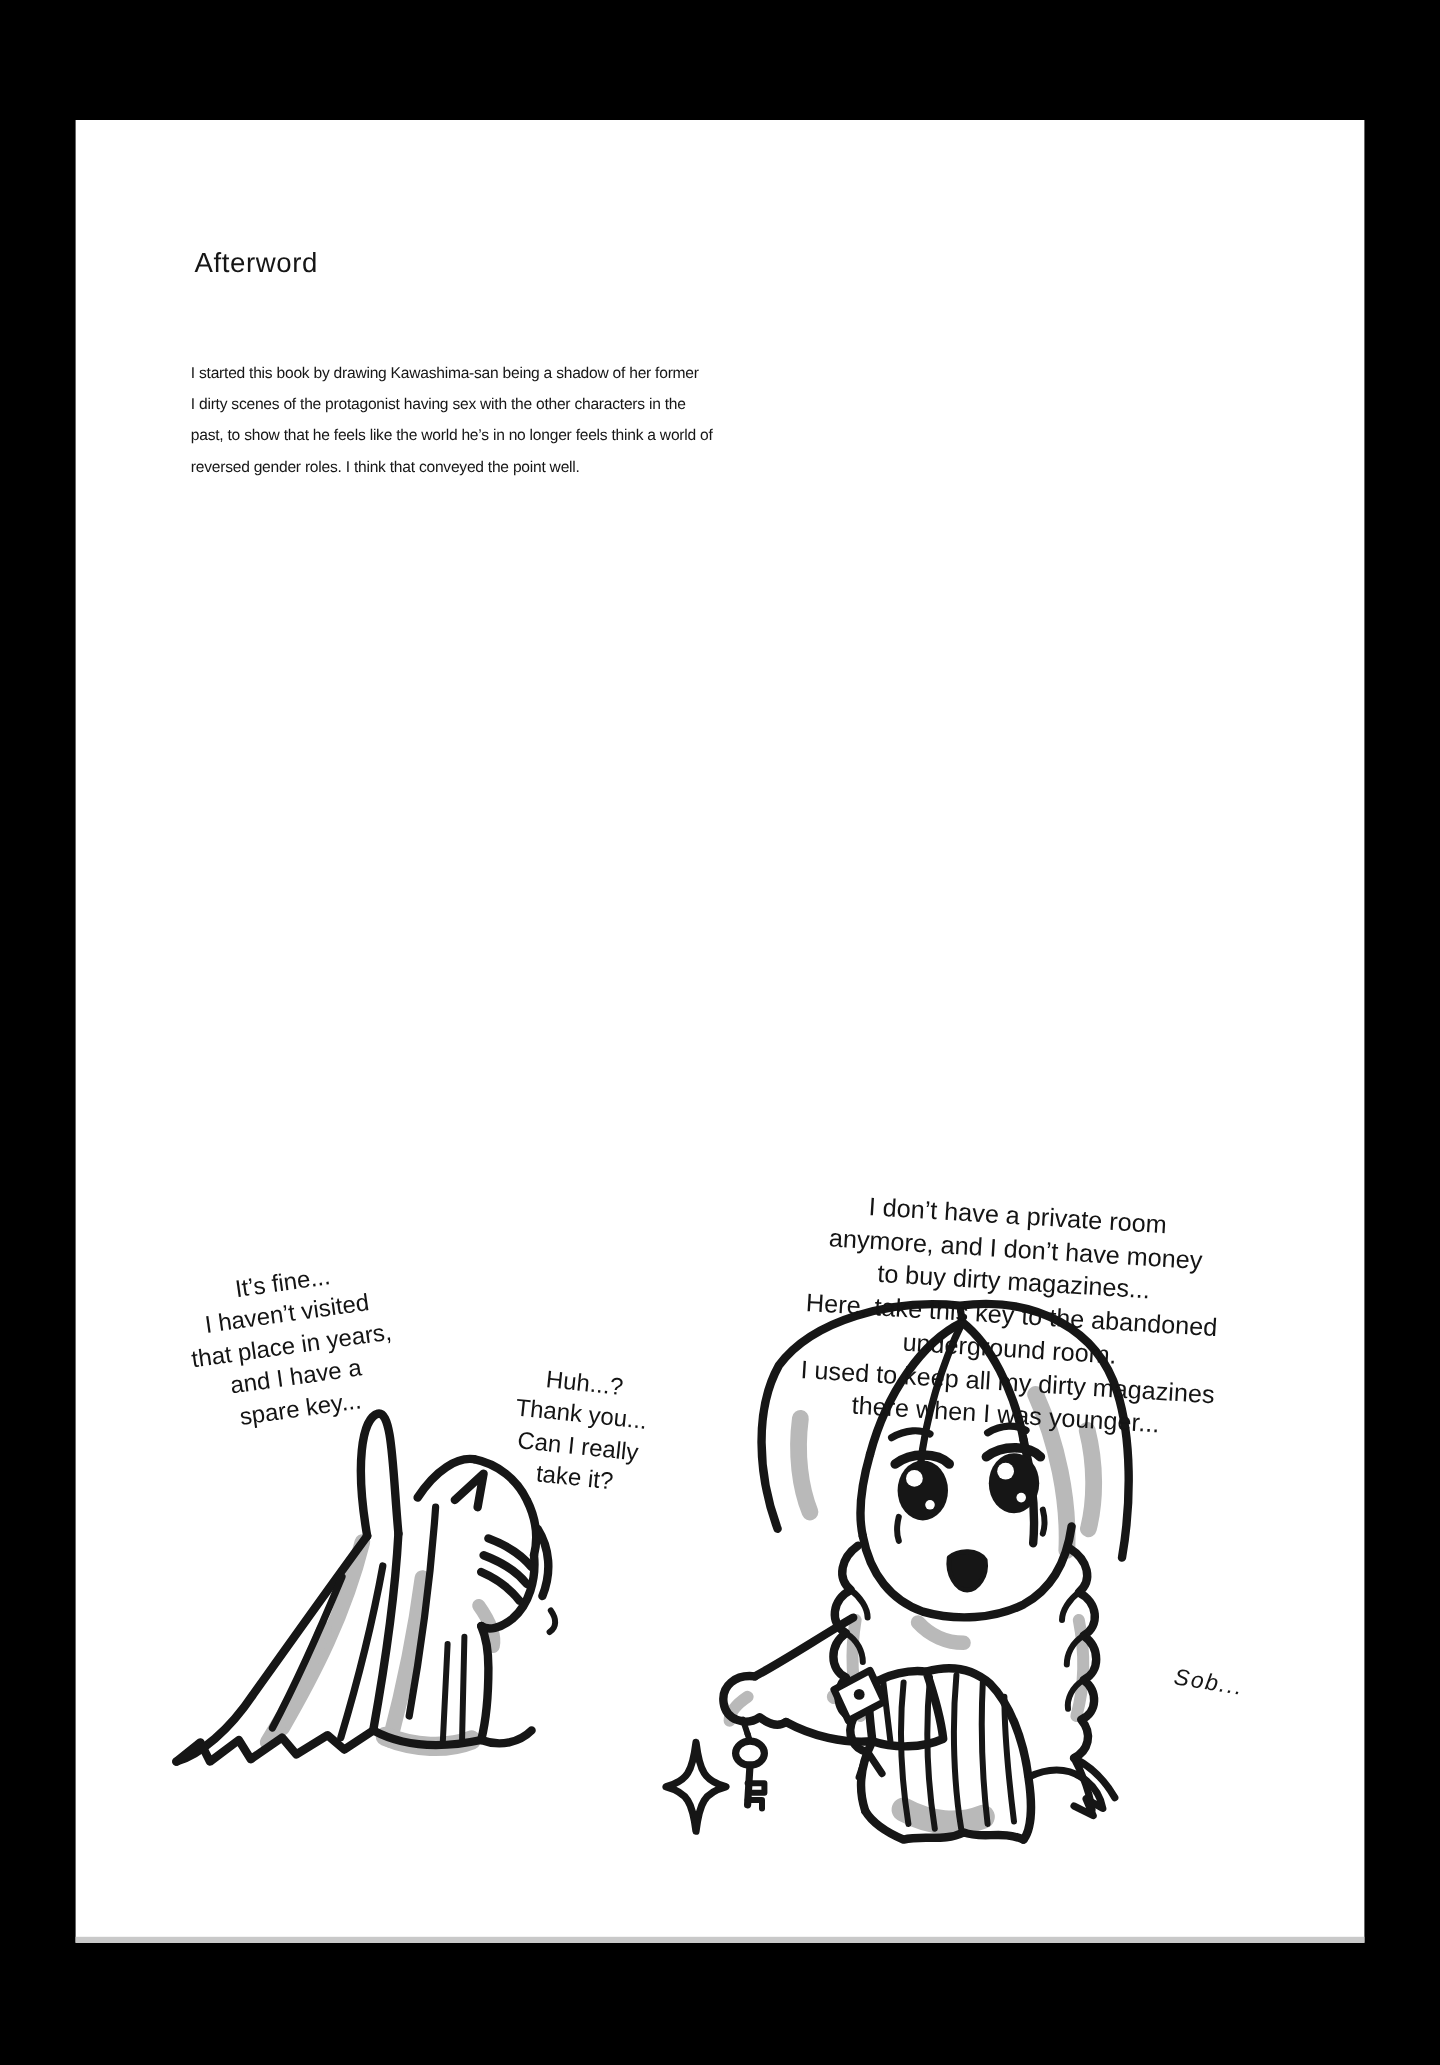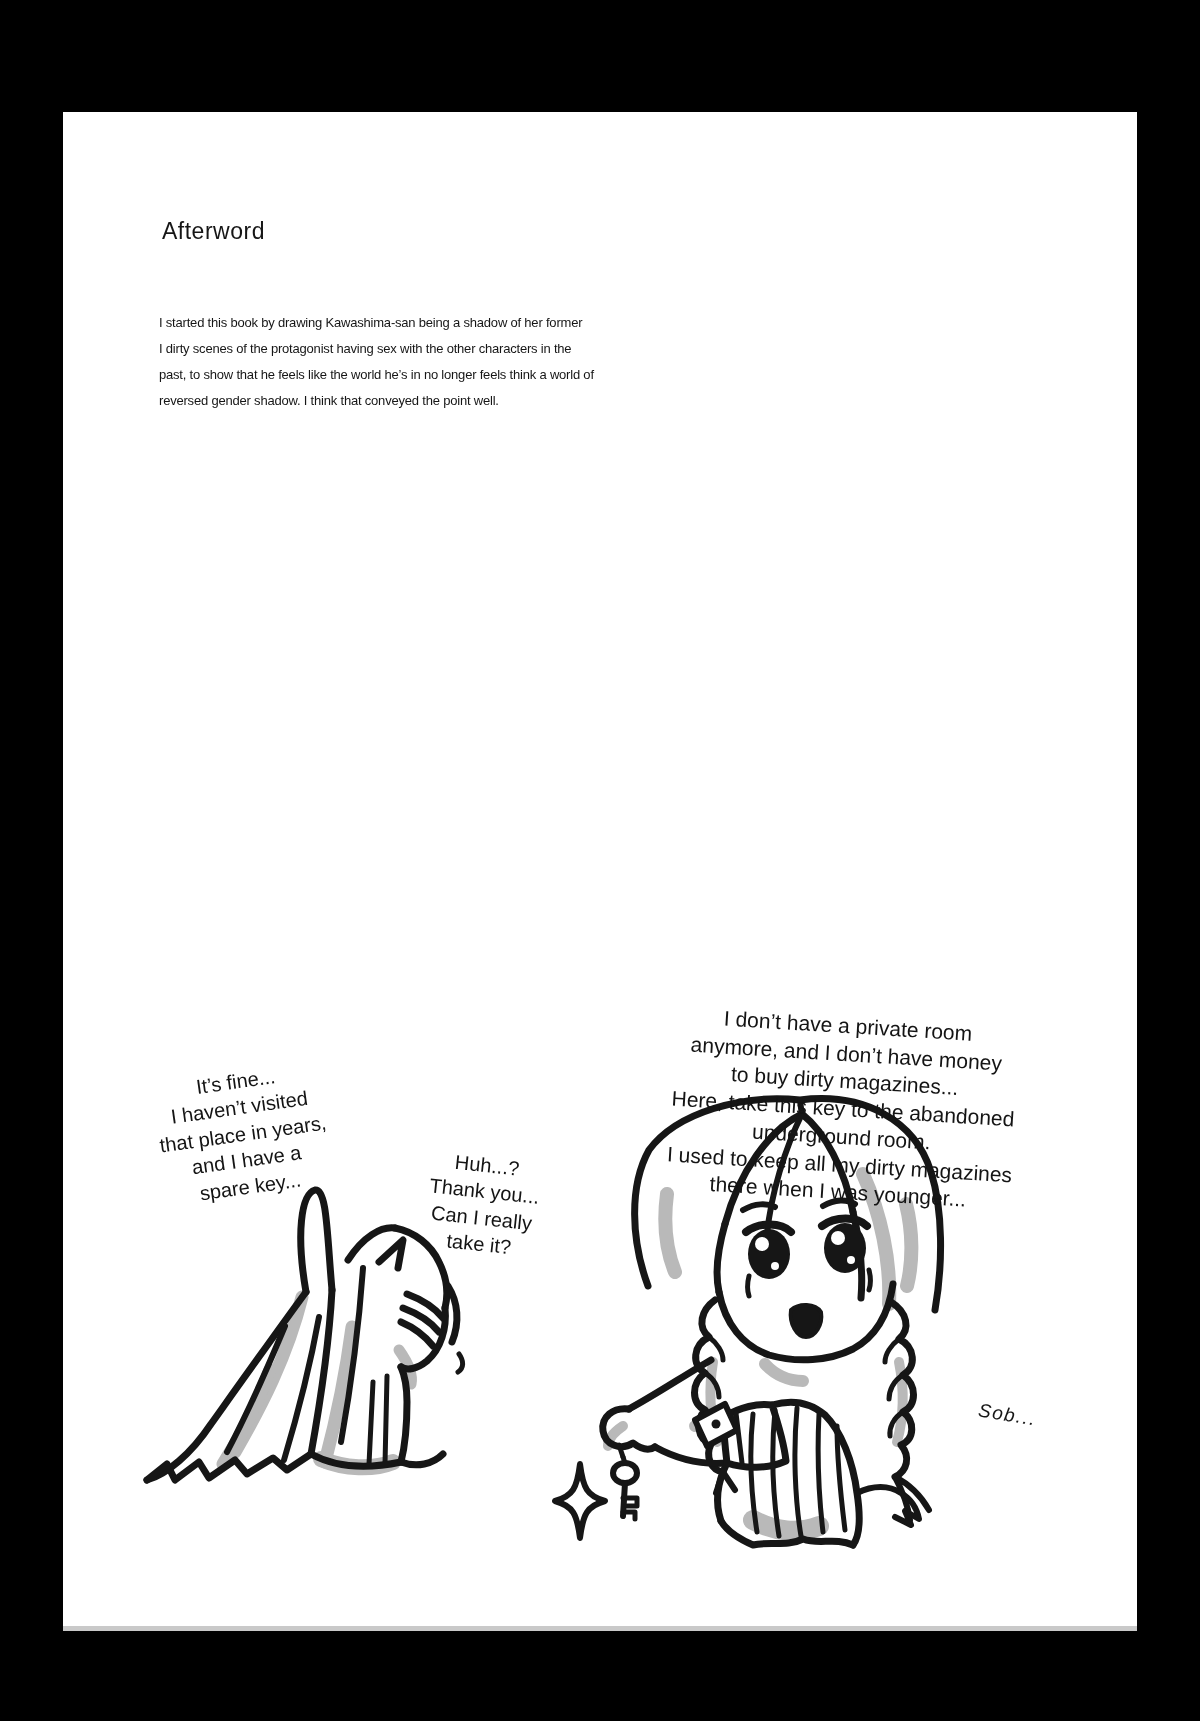--- a/index.html
+++ b/index.html
@@ -3,21 +3,20 @@
 <meta charset="utf-8">
 <style>
   html,body{margin:0;padding:0;background:#000;}
   .canvas{
     position:relative;width:1200px;height:1721px;background:#000;overflow:hidden;
     font-family:"Liberation Sans", sans-serif;color:#1b1b1b;
   }
   .page{
     position:absolute;left:63px;top:100px;width:1074px;height:1519px;
     background:#ffffff;
-    margin-top:12px;
   }
   .page-edge{
     position:absolute;left:0;bottom:0;width:100%;height:5px;background:#c9c9c9;
   }
   .heading{
     position:absolute;left:99px;top:106px;font-size:23px;letter-spacing:.5px;
     color:#161616;white-space:nowrap;
   }
   .body-text{
     position:absolute;left:96px;top:198px;width:760px;
@@ -40,21 +39,21 @@
 
 <div class="canvas">
   <div class="page">
 
     <div class="heading">Afterword</div>
 
     <div class="body-text">
       <div class="line">I started this book by drawing Kawashima-san being a shadow of her former</div>
       <div class="line">I dirty scenes of the protagonist having sex with the other characters in the</div>
       <div class="line">past, to show that he feels like the world he’s in no longer feels think a world of</div>
-      <div class="line">reversed gender shadow. I think that conveyed the point well.</div>
+      <div class="line">reversed gender roles. I think that conveyed the point well.</div>
     </div>
 
     <svg class="art" viewBox="0 0 1074 1519" fill="none" stroke-linecap="round" stroke-linejoin="round">
 
       <g>
 
         <g stroke="#b9b9b9" stroke-width="13">
           <path d="M239 1185 C224 1245 198 1295 172 1340"></path>
           <path d="M289 1215 C282 1268 272 1312 262 1350"></path>
           <path d="M207 1258 C192 1298 174 1330 160 1352"></path>

